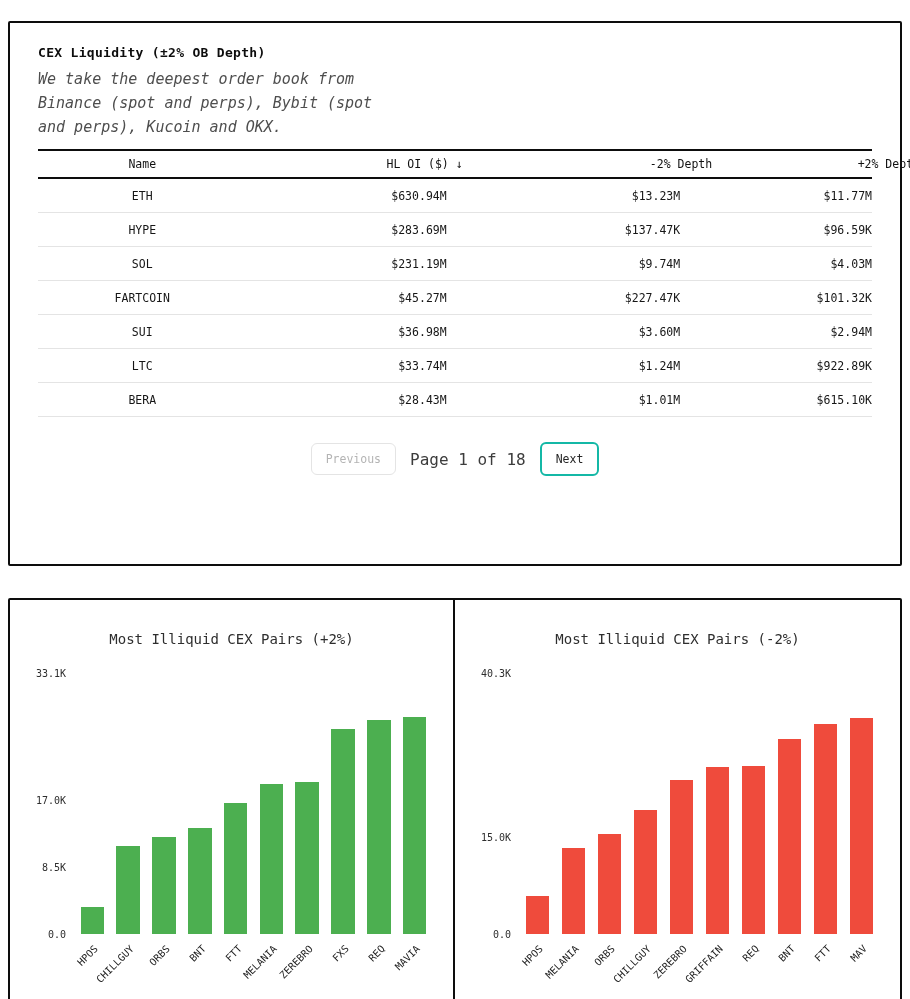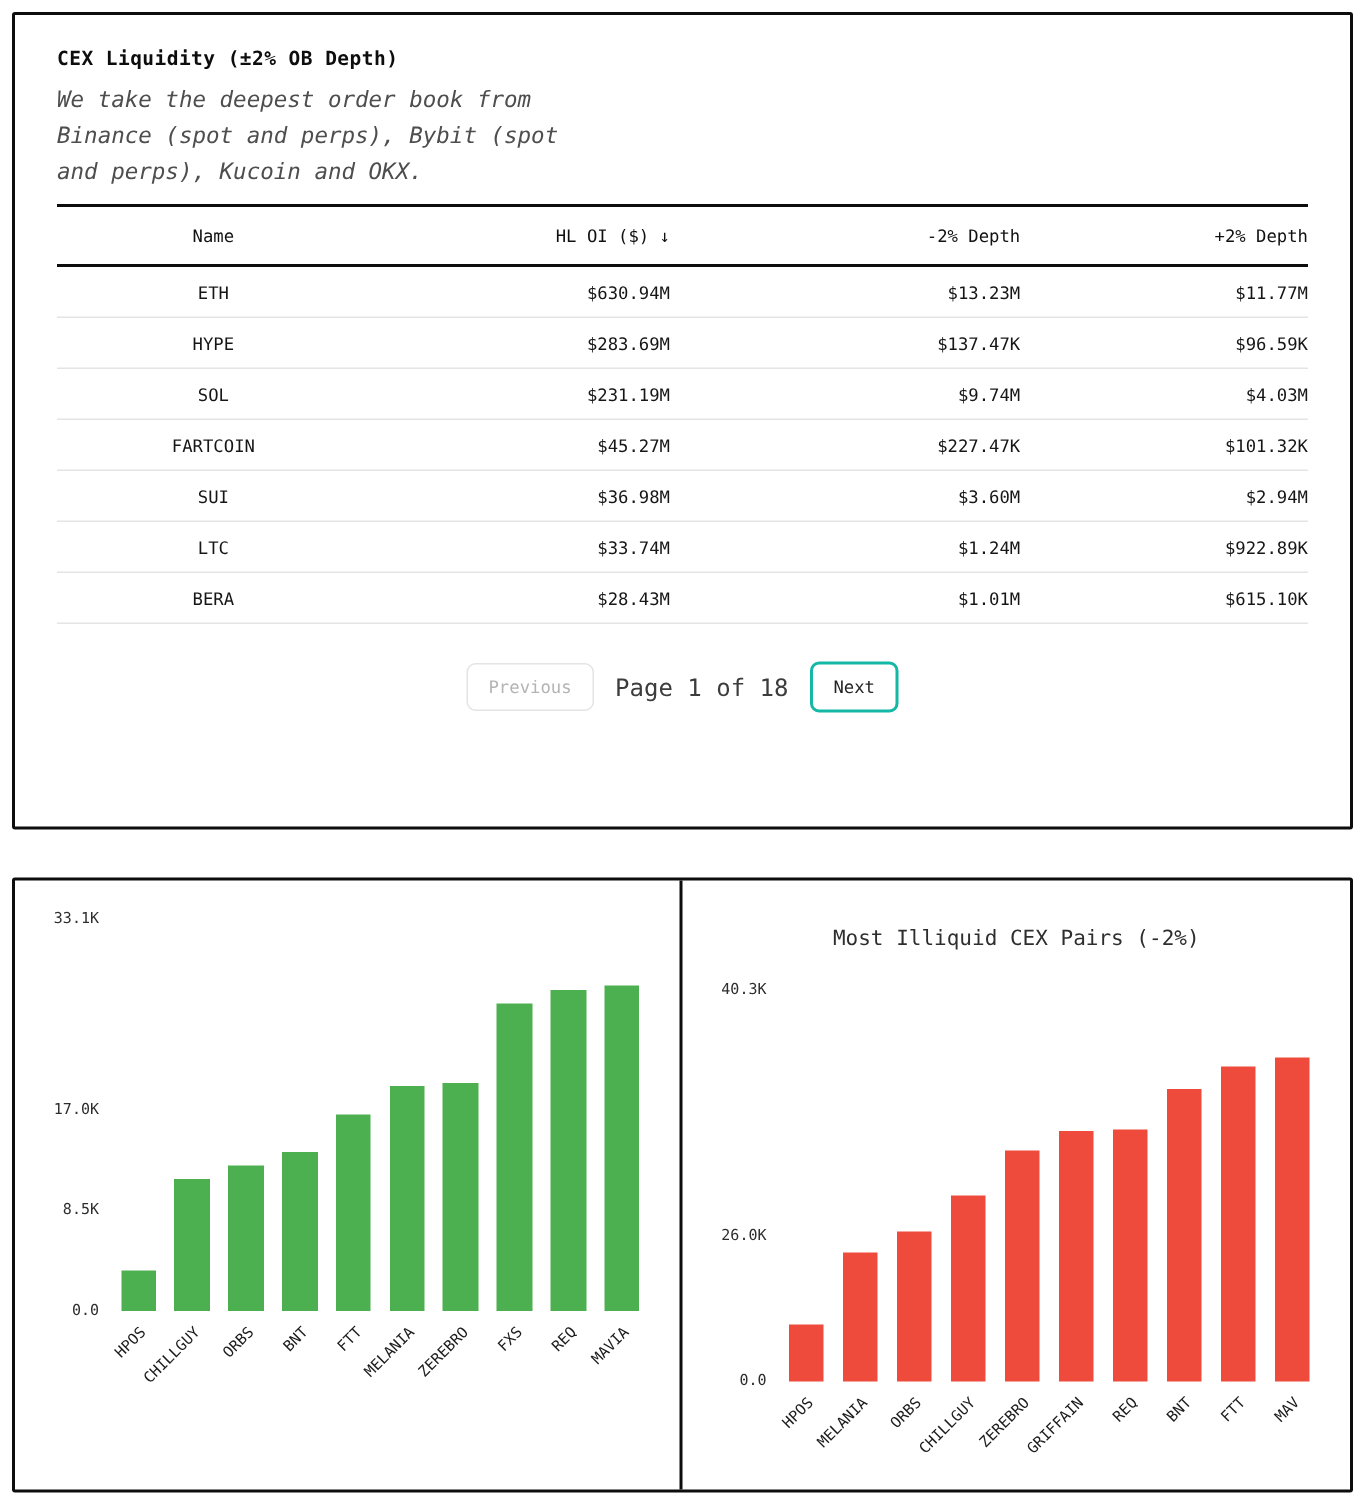--- a/index.html
+++ b/index.html
@@ -13,20 +13,21 @@
 
   
   .panel {
     border: 2px solid #0d0d0d;
     border-radius: 2px;
     background: #ffffff;
   }
   .table-panel {
     height: 545px;
     padding: 22px 28px 0 28px;
+    margin-top: 13px;
   }
   .panel-title {
     font-size: 13px;
     font-weight: bold;
     letter-spacing: 0.3px;
     color: #0d0d0d;
   }
   .panel-subtitle {
     margin-top: 7px;
     font-size: 15px;
@@ -38,21 +39,22 @@
 
   .ltable { margin-top: 10px; width: 100%; }
   .tr {
     display: grid;
     grid-template-columns: 25% 24% 28% 23%;
     align-items: center;
   }
   .thead-row {
     border-top: 2px solid #0d0d0d;
     border-bottom: 2px solid #0d0d0d;
-    height: 42px;
+    height: 30px;
+    gap: 16px;
   }
   .th {
     font-size: 11.5px;
     color: #111111;
     background: none; border: none;
     font-family: inherit;
     cursor: pointer;
   }
   .body-row {
     height: 34px;
@@ -204,20 +206,21 @@
 
     <div class="pagination">
       <button class="pg-btn pg-prev">Previous</button>
       <span class="pg-text">Page 1 of 18</span>
       <button class="pg-btn pg-next">Next</button>
     </div>
   </section>
 
   <section class="charts-row">
     <div class="chart-half left">
+      <h2 class="chart-title">Most Illiquid CEX Pairs (+2%)</h2>
       <div class="chart-plot">
         <div class="ticks">
             <div class="tick" style="bottom: 0%;">0.0</div>
             <div class="tick" style="bottom: 25.6798%;">8.5K</div>
             <div class="tick" style="bottom: 51.3595%;">17.0K</div>
             <div class="tick" style="bottom: 100%; text-align: center;">33.1K</div>
           </div>
         <div class="bars">
             <div class="bar-slot">
               <div class="bar" style="height: 10.2719%; background: rgb(76, 175, 80);"></div>
@@ -260,21 +263,21 @@
               <div class="xlabel">MAVIA</div>
             </div>
           </div>
       </div>
     </div>
     <div class="chart-half">
       <h2 class="chart-title">Most Illiquid CEX Pairs (-2%)</h2>
       <div class="chart-plot">
         <div class="ticks">
             <div class="tick" style="bottom: 0%;">0.0</div>
-            <div class="tick" style="bottom: 37.2208%;">26.0K</div>
+            <div class="tick" style="bottom: 37.2208%;">15.0K</div>
             <div class="tick" style="bottom: 100%;">40.3K</div>
           </div>
         <div class="bars">
             <div class="bar-slot">
               <div class="bar" style="height: 14.6402%; background: rgb(239, 75, 60);"></div>
               <div class="xlabel">HPOS</div>
             </div>
             <div class="bar-slot">
               <div class="bar" style="height: 33.0025%; background: rgb(239, 75, 60);"></div>
               <div class="xlabel">MELANIA</div>

